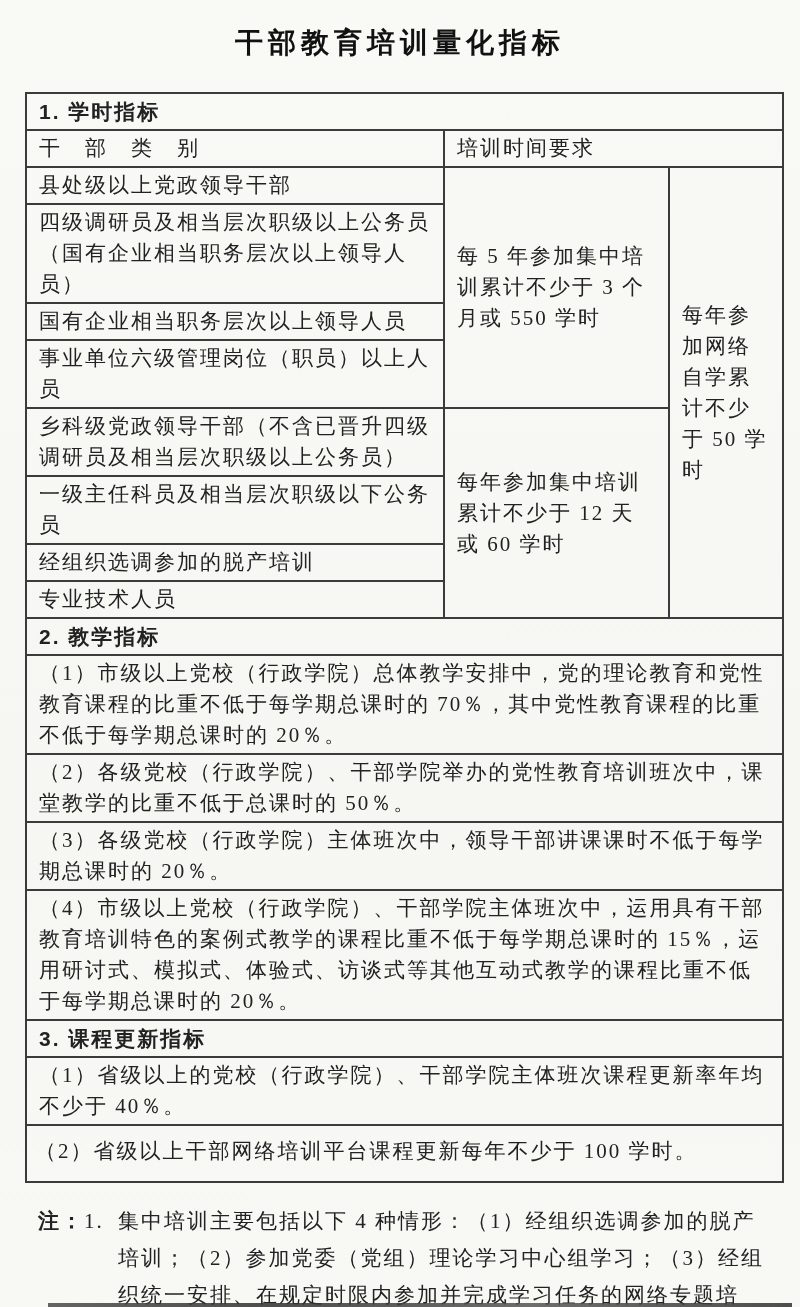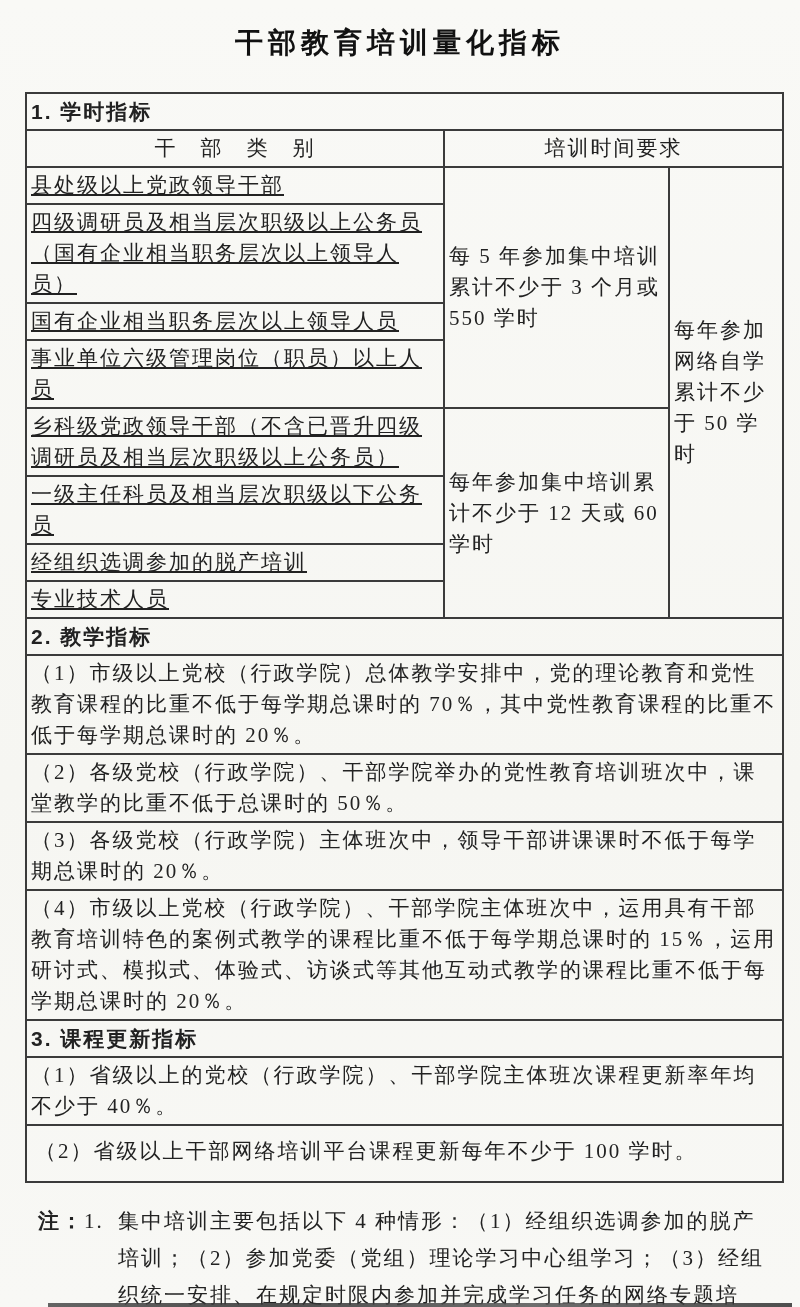--- a/index.html
+++ b/index.html
@@ -33,38 +33,37 @@
     background: transparent;
   }
   table.main-table col.c1 { width: 418px; }
   table.main-table col.c2 { width: 225px; }
   table.main-table col.c3 { width: 114px; }
   table.main-table td {
     border: 2px solid #3b3b3b;
     font-size: 21px;
     letter-spacing: 2px;
     line-height: 31px;
-    padding: 2px 4px;
+    padding: 2px 12px;
     color: #222;
   }
   td.section-heading {
     font-family: "Liberation Sans", "DejaVu Sans", sans-serif;
     font-weight: bold;
     font-size: 21px;
     letter-spacing: 2px;
     padding: 4px 8px;
     color: #141414;
   }
   td.col-header {
-    text-align: center;
     font-size: 21px;
     padding: 5px 8px;
     letter-spacing: 4px;
   }
-  td.category-cell { padding: 3px 8px; text-decoration: underline; }
+  td.category-cell { padding: 3px 8px; }
   td.req-cell {
     vertical-align: middle;
     line-height: 35px;
     padding: 4px 6px;
   }
   td.req-network-cell {
     vertical-align: middle;
     line-height: 38px;
     padding: 4px 6px;
     margin-left: 41px;

